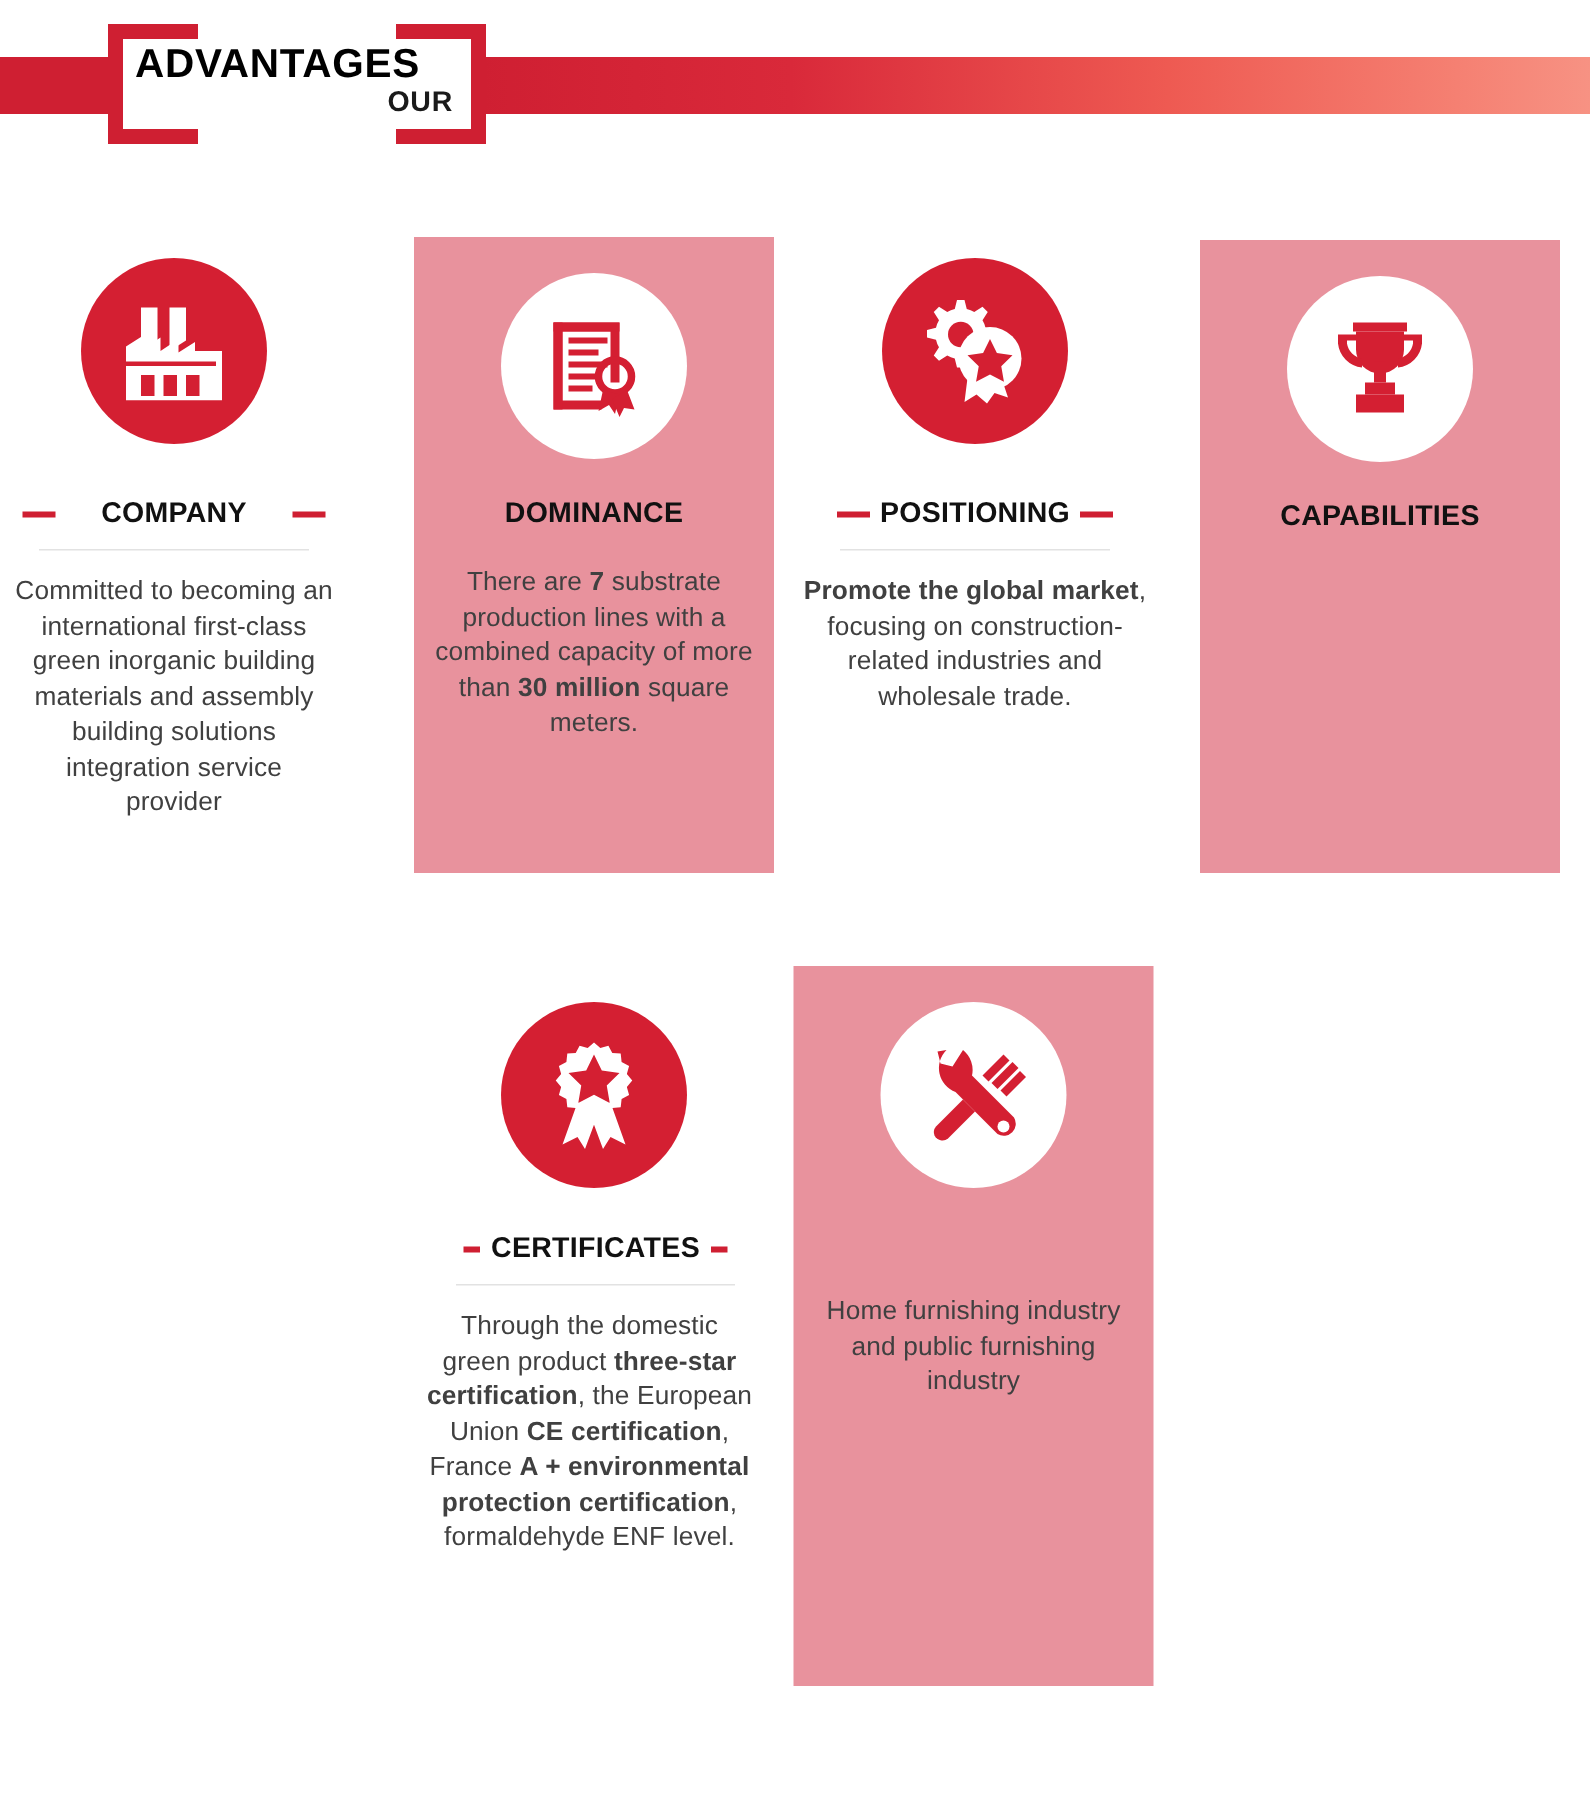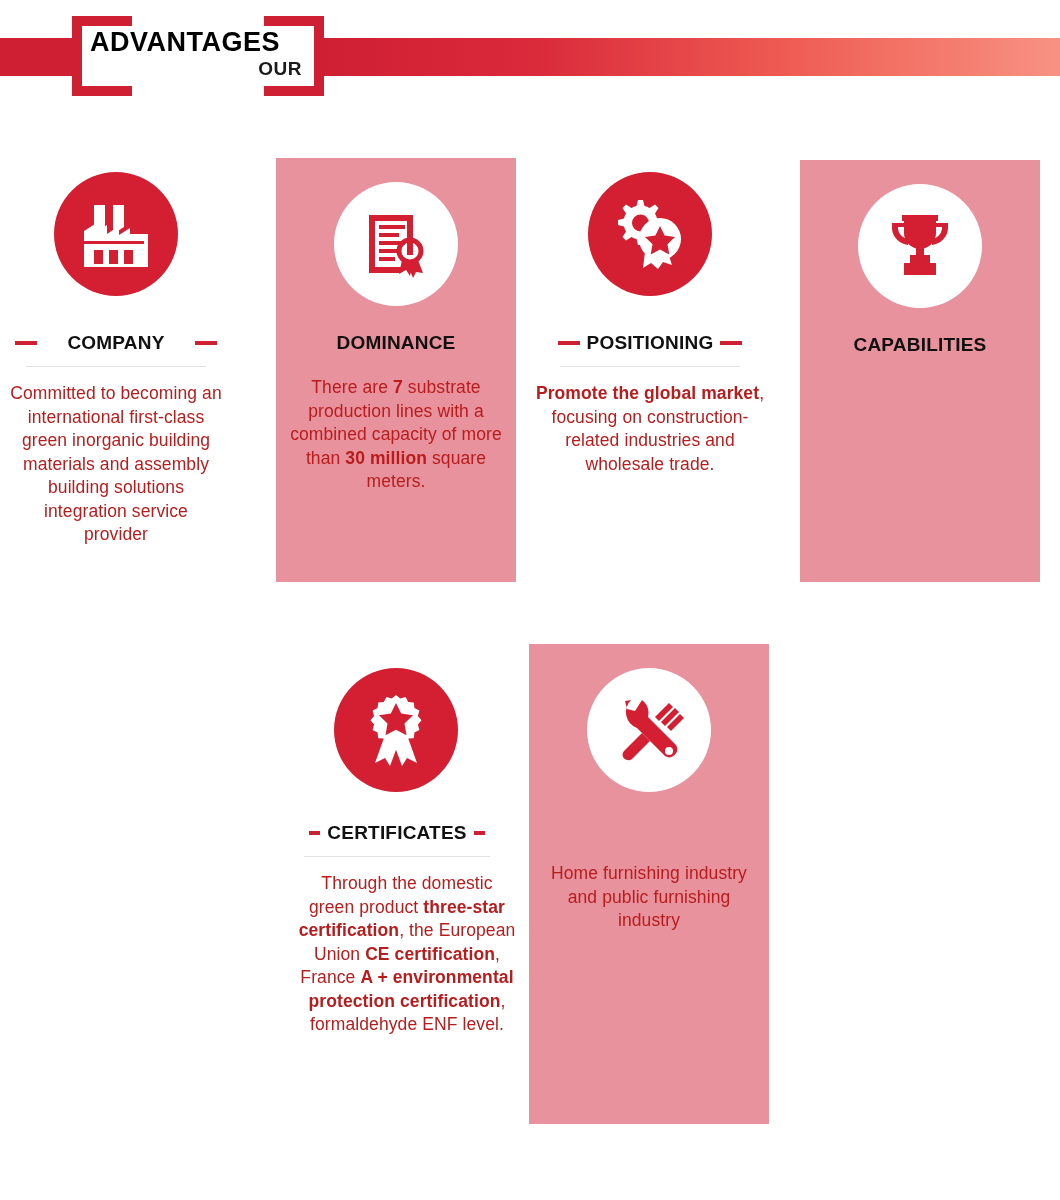--- a/index.html
+++ b/index.html
@@ -143,21 +143,21 @@
     position: absolute;
     height: 1px;
     background: #e2e2e2;
   }
 
   .card-body {
     position: absolute;
     text-align: center;
     font-size: 17.5px;
     line-height: 23.5px;
-    color: #b91c1c;
+    color: #404040;
     letter-spacing: 0.1px;
   }
   .card-body b { font-weight: bold; }
 
   svg { display: block; }
 </style>
 </head>
 <body>
 
 <div id="page">
@@ -310,21 +310,21 @@
           </svg>
         </span>
       </div>
     </div>
     <div class="card-title" style="left:0px; top:172px; width:230px;">
       <span class="dash short"></span>
       <span>CERTIFICATES</span>
       <span class="dash short"></span>
     </div>
     <div class="title-rule" style="left:22px; top:206px; width:186px;"></div>
-    <div class="card-body" style="left:15px; top:222px; width:220px;">Through the domestic green product <b>three-star certification</b>, the European Union <b>CE certification</b>, France <b>A + environmental protection certification</b>, formaldehyde ENF level.</div>
+    <div class="card-body" style="left:1px; top:222px; width:220px;">Through the domestic green product <b>three-star certification</b>, the European Union <b>CE certification</b>, France <b>A + environmental protection certification</b>, formaldehyde ENF level.</div>
   </div>
 
   <div class="card" style="left:529px; top:644px; width:240px; height:480px;">
     <div class="card-panel" style="width:240px; height:480px;"></div>
     <div class="circle-wrap" style="left:58px; top:24px;">
       <div class="shadow-holder">
           <div class="shadow"></div>
         </div>
       <div class="circle white">
         <span>

